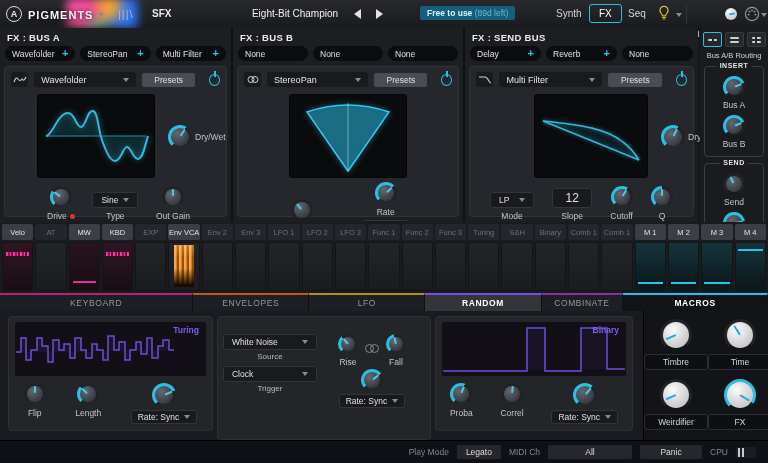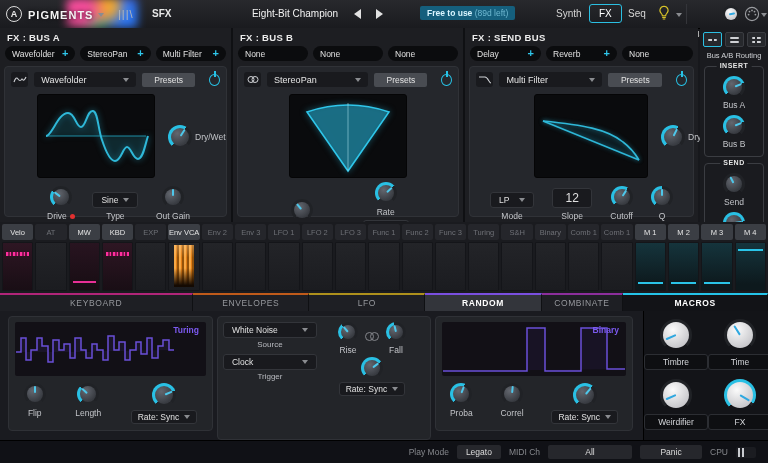--- a/index.html
+++ b/index.html
@@ -128,21 +128,21 @@
   
   .randsec{position:absolute;top:311px;left:0;width:768px;height:129px;background:#1a1b20;}
   .rnd-panel{position:absolute;background:#232529;border:1px solid #2f3136;border-radius:4px;}
   #p-turing{left:8px;top:5px;width:203px;height:113px;}
   #p-sh{left:217px;top:5px;width:212px;height:122px;}
   #p-binary{left:435px;top:5px;width:196px;height:113px;}
   .rnd-display{position:relative;margin:5px 6px 0;height:54px;background:#121016;border-radius:2px;overflow:hidden;}
   #p-sh .rnd-display{height:50px;}
   .rnd-tag{position:absolute;top:3px;right:7px;font-size:8.5px;font-weight:bold;color:#7c5af0;}
   .rnd-ctls{display:flex;justify-content:space-around;align-items:flex-start;margin-top:7px;}
-  .sh-ctls{display:flex;margin-top:5px;padding:0 4px;}
+  .sh-ctls{display:flex;margin-top:17px;padding:0 4px;}
   .sh-left{width:47%;display:flex;flex-direction:column;align-items:center;gap:2px;}
   .sh-right{flex:1;display:flex;flex-direction:column;align-items:center;gap:1px;}
   .sh-row{display:flex;align-items:center;gap:7px;}
   .sh-label{font-size:8px;color:#b9bbc0;}
   .linkicon{position:relative;width:14px;height:8px;margin-top:-6px;}
   .linkicon::before,.linkicon::after{content:'';position:absolute;top:0;width:7px;height:7px;border:1.4px solid #84868b;border-radius:50%;}
   .linkicon::before{left:0}.linkicon::after{right:0}
   .macros-panel{position:absolute;left:643px;top:0;width:125px;height:129px;background:#131418;border-left:1px solid #000;}
   .macro-grid{display:grid;grid-template-columns:1fr 1fr;row-gap:9px;padding-top:8px;justify-items:center;}
   .macro-label{min-width:52px;text-align:center;background:#0e0f12;border:1px solid #2c2e33;border-radius:3px;

